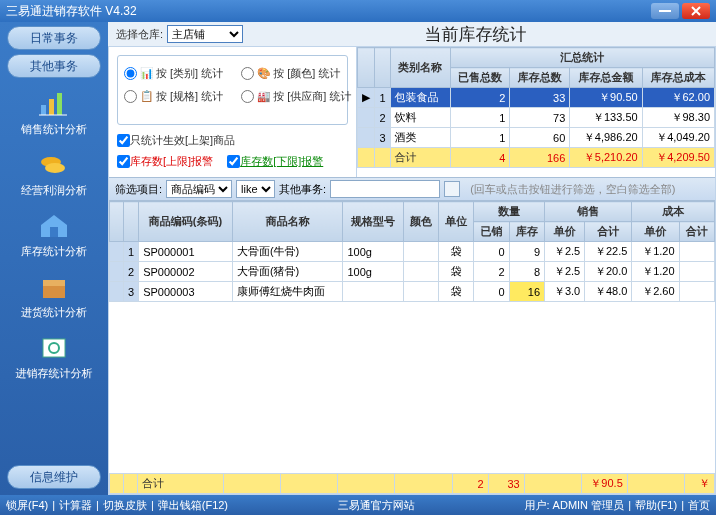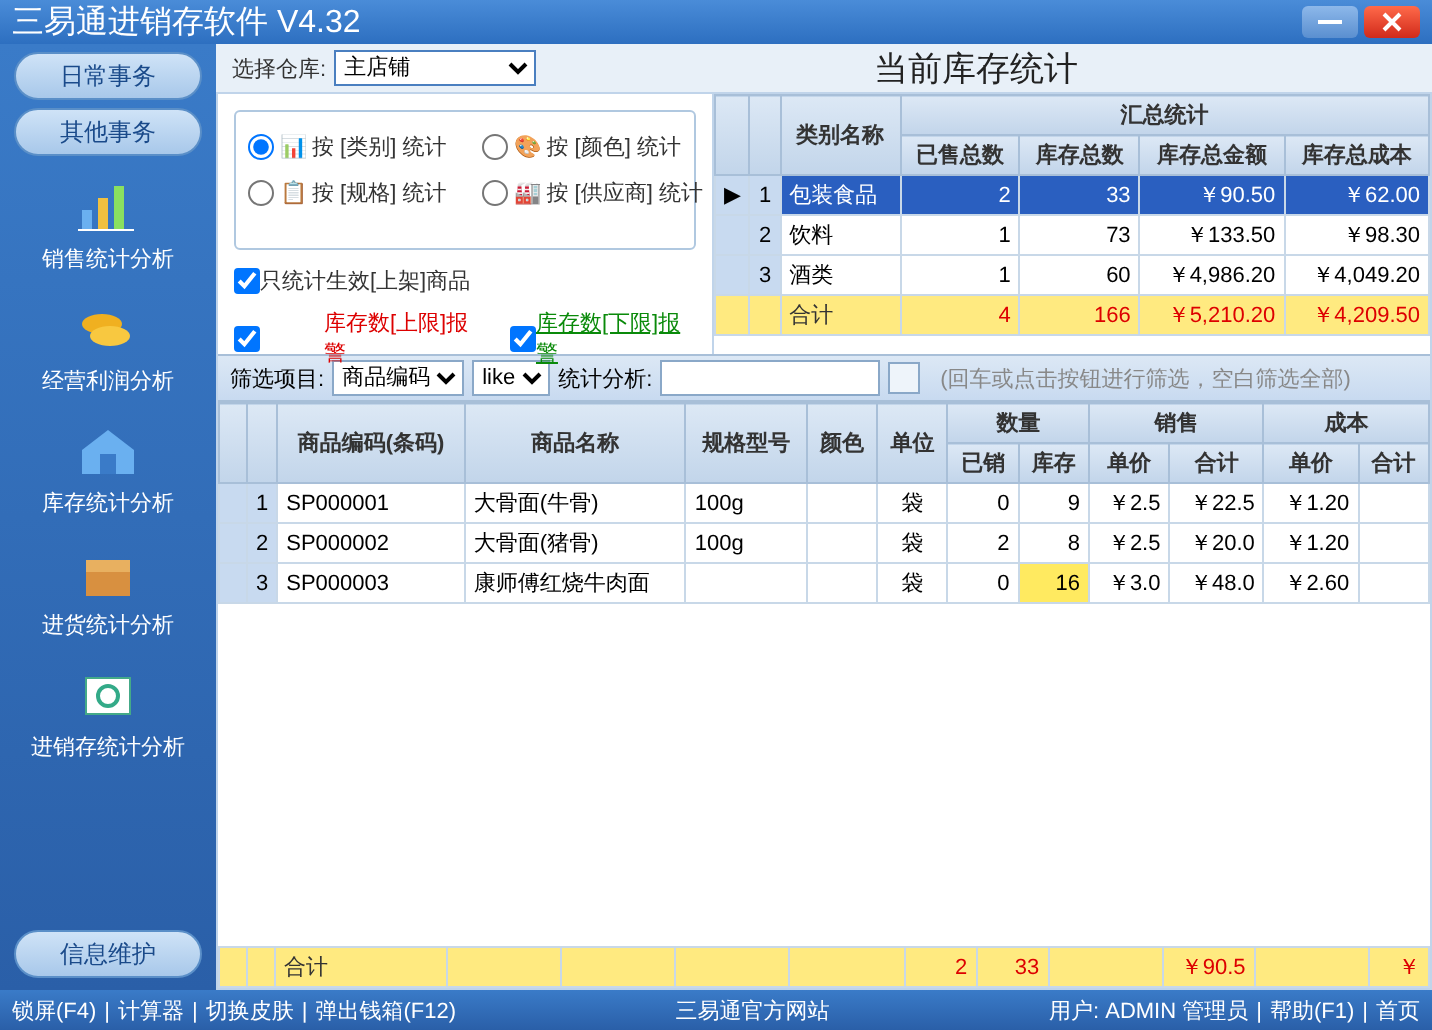--- a/index.html
+++ b/index.html
@@ -1,46 +1,46 @@
 <!DOCTYPE html>
 <html><head>
 <meta charset="utf-8">
 <style>
 * { box-sizing: border-box; margin: 0; padding: 0; font-family: "Microsoft YaHei", SimSun, Arial, sans-serif; font-size: 11px; }
 body { width: 716px; height: 515px; background: #fff; overflow: hidden; position: relative; }
 .titlebar { height: 22px; background: linear-gradient(#4a8cd8,#2d6fc0); color: #fff; display: flex; align-items: center; padding: 0 6px; }
-.titlebar .title { flex: 1; font-size: 16px; }
+.titlebar .title { flex: 1; font-size: 12px; }
 .titlebar .wbtn { width: 28px; height: 16px; margin-left: 3px; border-radius: 3px; display: flex; align-items: center; justify-content: center; }
 .titlebar .min { background: linear-gradient(#8db8ea,#5a8fd0); }
 .titlebar .close { background: linear-gradient(#ff6a4a,#d12a1a); }
 .main { display: flex; height: 473px; }
 .sidebar { width: 108px; background: linear-gradient(#3a7bc8,#2a5fa8); display: flex; flex-direction: column; align-items: center; padding-top: 4px; }
 .pill { width: 94px; height: 24px; background: linear-gradient(#cfe3f7,#a8c8ea); border: 1px solid #5a8fc8; border-radius: 12px; color: #1a4a8a; display: flex; align-items: center; justify-content: center; margin-bottom: 4px; font-size: 12px; cursor: pointer; }
 .pill.active { background: linear-gradient(#e8f0fa,#c8daf0); }
 .sideitem { display: flex; flex-direction: column; align-items: center; margin: 6px 0; cursor: pointer; }
 .sideicon { width: 36px; height: 32px; display: flex; align-items: center; justify-content: center; }
 .sidelabel { color: #fff; font-size: 11px; margin-top: 2px; }
 .bottompill { margin-top: auto; margin-bottom: 6px; }
 .content { flex: 1; background: #e8f0f8; display: flex; flex-direction: column; }
 .toprow { height: 24px; display: flex; align-items: center; padding: 0 8px; background: #e8f0f8; }
 .toprow label { color: #333; }
-.toprow select { width: 101px; height: 18px; border: 1px solid #4a7fc0; margin-left: 4px; background: #fff; }
+.toprow select { width: 76px; height: 18px; border: 1px solid #4a7fc0; margin-left: 4px; background: #fff; }
 .bigtitle { flex: 1; text-align: center; font-size: 17px; font-weight: normal; color: #222; }
 .panel { flex: 1; background: #fff; margin: 0; border: 1px solid #c0d4ea; display: flex; flex-direction: column; }
 .uppergrid { display: flex; height: 130px; }
 .statopts { width: 248px; border-right: 1px solid #c0d4ea; padding: 8px; position: relative; }
 .fieldset { border: 1px solid #b0c8e0; border-radius: 3px; padding: 10px 6px 6px 6px; height: 70px; }
 .radiorow { display: flex; gap: 18px; margin-bottom: 8px; }
 .radioitem { display: flex; align-items: center; color: #333; white-space: nowrap; cursor: pointer; }
 .radioitem input { margin-right: 3px; }
 .ricon { display: inline-block; width: 14px; height: 14px; margin-right: 2px; }
 .chk { margin-top: 8px; display: flex; align-items: center; color: #333; }
 .alarms { display: flex; gap: 14px; margin-top: 6px; }
 .alarm { display: flex; align-items: center; }
-.alarm.red { color: #d00; gap: 32px; }
+.alarm.red { color: #d00; }
 .alarm.green { color: #0a8a0a; text-decoration: underline; }
 .toptable { flex: 1; overflow: auto; }
 table { border-collapse: collapse; width: 100%; }
 th { background: linear-gradient(#dce8f5,#c2d5ea); border: 1px solid #a8bfd8; color: #333; font-weight: bold; padding: 2px 4px; height: 18px; }
 td { border: 1px solid #c8d8e8; padding: 2px 4px; height: 18px; background: #fff; text-align: right; }
 td.l { text-align: left; }
 td.c { text-align: center; }
 td.sel { background: #2a5fc0; color: #fff; }
 td.blue { background: #c8daf0; }
 tr.sumrow td { background: #ffea80; color: #333; }
@@ -240,21 +240,21 @@
               </tr>
             </tbody>
           </table>
         </div>
       </div>
 
       <div class="filterrow">
         <span>筛选项目:</span>
         <select><option>商品编码</option></select>
         <select><option>like</option></select>
-        <span>统计分析:</span>
+        <span>其他事务:</span>
         <input type="text" style="">
         <div class="sqbtn"></div>
         <span class="hint">(回车或点击按钮进行筛选，空白筛选全部)</span>
       </div>
 
       <div class="lowertable">
         <table>
           <thead>
             <tr>
               <th rowspan="2" style="width:14px"></th>

